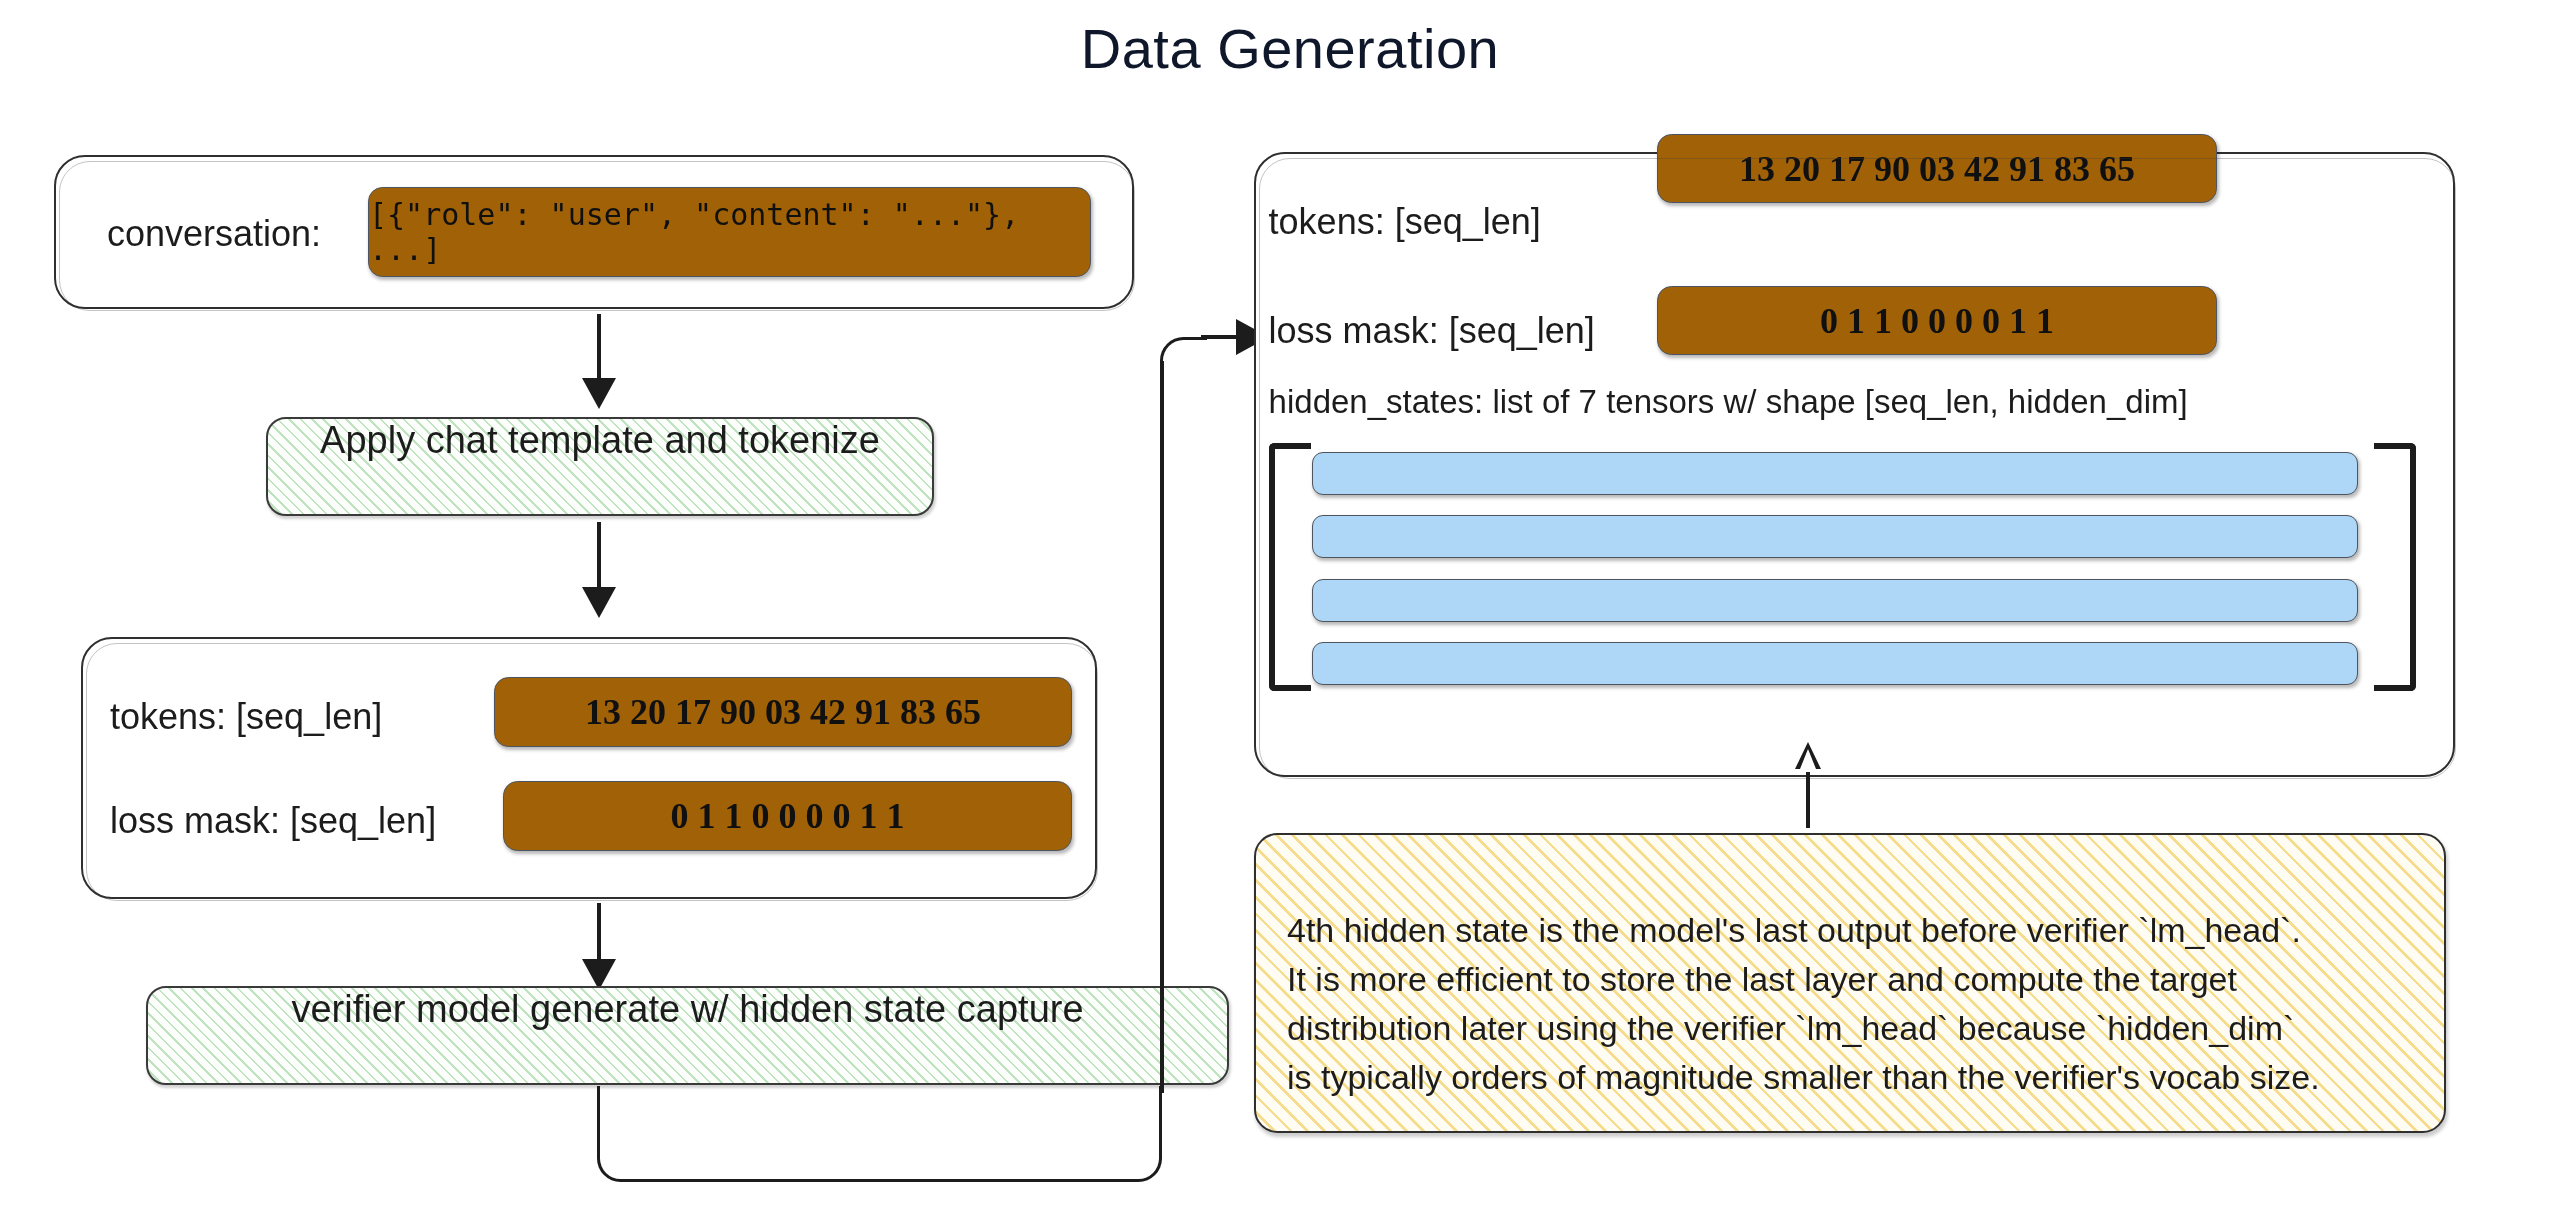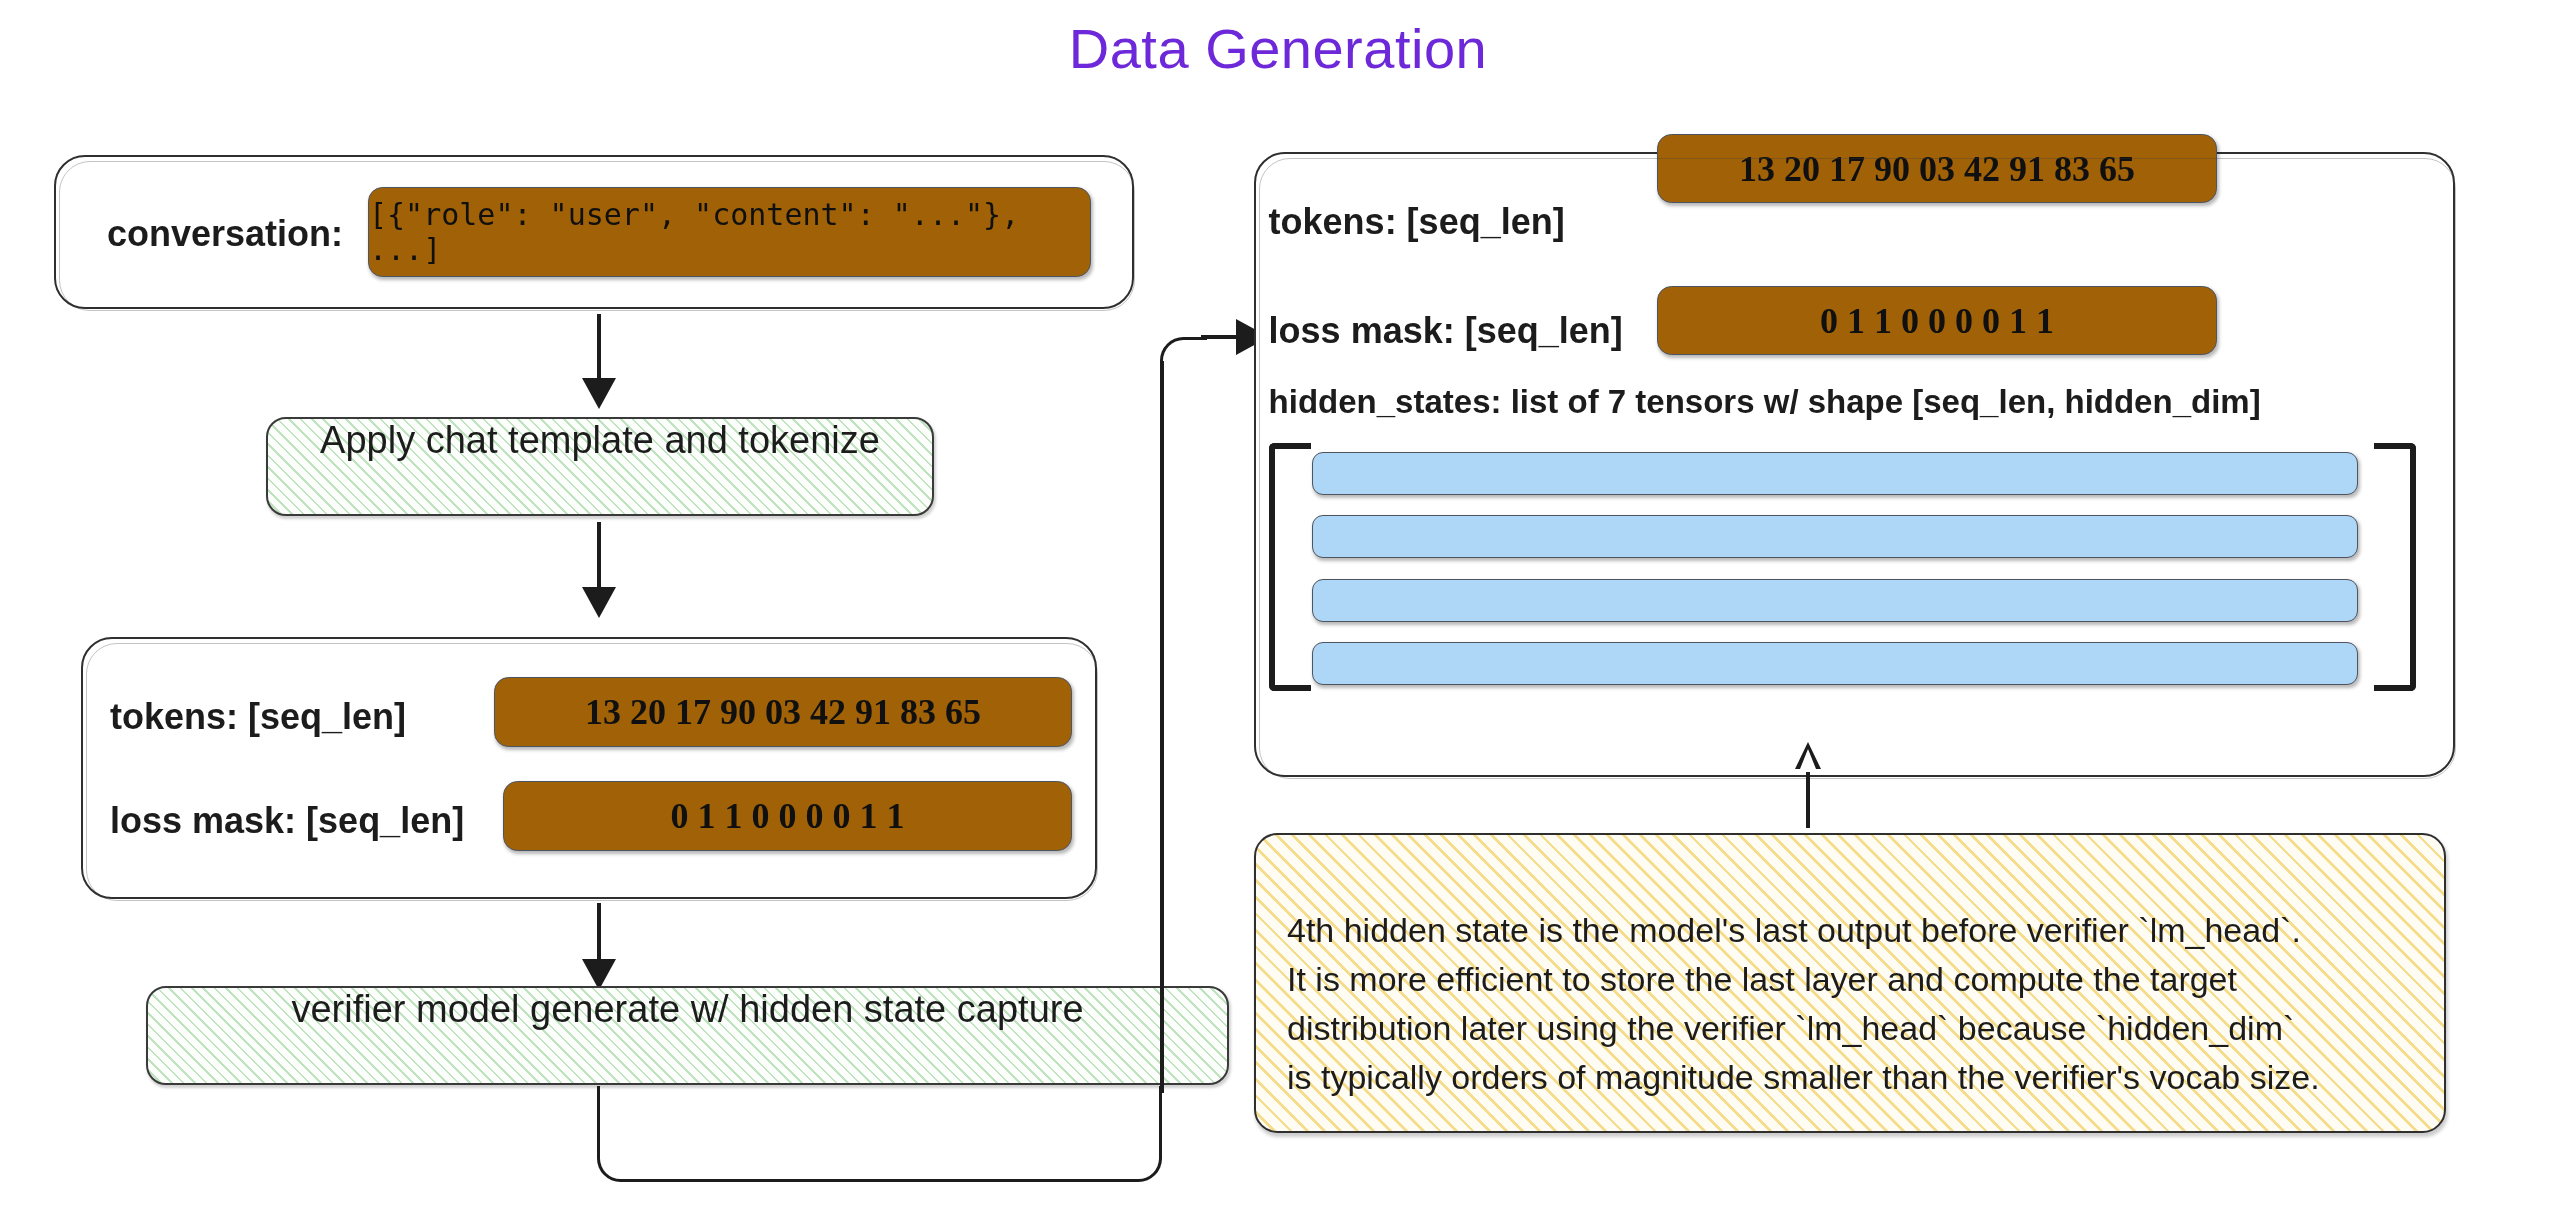--- a/index.html
+++ b/index.html
@@ -16,28 +16,28 @@
     position: relative;
     width: 2576px;
     height: 1214px;
     background: #ffffff;
     overflow: hidden;
   }
 
   
   #page-title {
     position: absolute;
-    left: 0;
+    left: 12px;
     top: 16.3px;
     width: 2556px;
     text-align: center;
     font-size: 56px;
     font-weight: 400;
     letter-spacing: 0.5px;
-    color: #6d28d9;
+    color: #0f172a;
   }
 
   
   .rbox {
     position: absolute;
     box-sizing: border-box;
     border: 2.7px solid #2f2f2f;
     border-radius: 31px;
     background: #ffffff;
   }
@@ -78,21 +78,20 @@
     font-weight: 700;
     font-size: 36px;
   }
 
   
   .label {
     position: absolute;
     font-size: 36px;
     color: #1c1c1c;
     white-space: nowrap;
-    font-weight: bold;
   }
   .label.small { font-size: 33px; }
 
   
   .hatch-green {
     position: absolute;
     box-sizing: border-box;
     border: 2.7px solid #3a3a3a;
     border-radius: 20px;
     background-color: #fbfefb;

